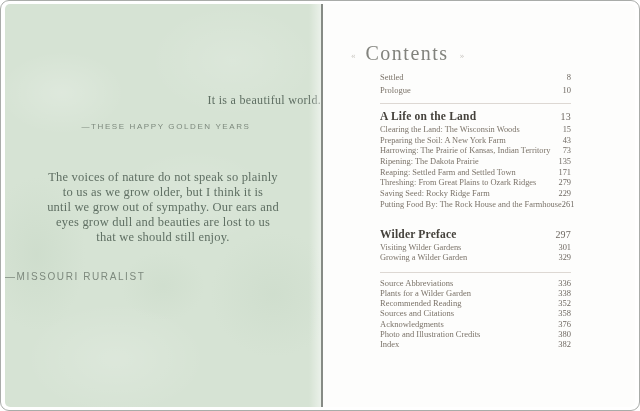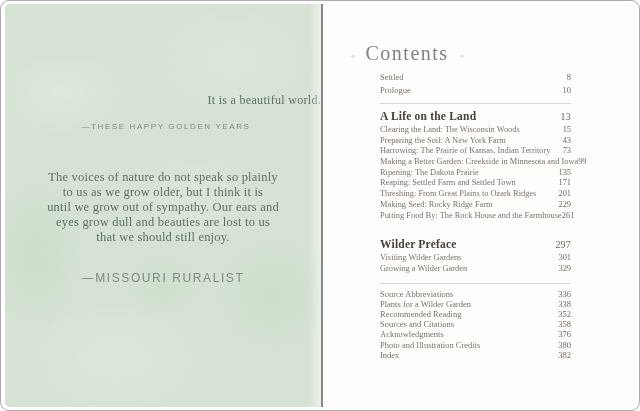--- a/index.html
+++ b/index.html
@@ -31,22 +31,22 @@
     position:absolute; left:0; right:0; top:118px; text-align:center;
     font-family:"Liberation Sans", sans-serif; font-size:8px; letter-spacing:1.6px;
     color:#7d897d;
     margin-left:6px;
   }
   .quote-2 {
     position:absolute; left:0; right:0; top:166px; text-align:center;
     font-size:12.5px; line-height:15px; color:#5f6f63; letter-spacing:.2px;
   }
   .attr-2 {
-    position:absolute; left:0; right:0; top:267px; text-align:center;
-    font-family:"Liberation Sans", sans-serif; font-size:12px; letter-spacing:1.6px;
+    position:absolute; left:0; right:0; top:267px; text-align:left;
+    font-family:"Liberation Sans", sans-serif; font-size:10px; letter-spacing:1.6px;
     color:#7d897d;
   }
 
   
   .gutter-left  { position:absolute; left:304px; top:0; width:12px; height:100%;
                   background:linear-gradient(to right, rgba(255,255,255,0), rgba(255,255,255,.50)); }
   .seam         { position:absolute; left:316px; top:0; width:2px; height:100%; background:#868b85; }
   .gutter-right { position:absolute; left:318px; top:0; width:10px; height:100%;
                   background:linear-gradient(to right, rgba(90,95,90,.16), rgba(90,95,90,0)); }
 
@@ -129,37 +129,33 @@
         </div>
         <div class="row ch">
           <span>Preparing the Soil: A New York Farm</span>
           <span class="pg">43</span>
         </div>
         <div class="row ch">
           <span>Harrowing: The Prairie of Kansas, Indian Territory</span>
           <span class="pg">73</span>
         </div>
         <div class="row ch">
-          <span>Making a Better Garden: Creekside in Minnesota and Iowa</span>
-          <span class="pg">99</span>
-        </div>
-        <div class="row ch">
           <span>Ripening: The Dakota Prairie</span>
           <span class="pg">135</span>
         </div>
         <div class="row ch">
           <span>Reaping: Settled Farm and Settled Town</span>
           <span class="pg">171</span>
         </div>
         <div class="row ch">
           <span>Threshing: From Great Plains to Ozark Ridges</span>
-          <span class="pg">201</span>
-        </div>
-        <div class="row ch">
-          <span>Making Seed: Rocky Ridge Farm</span>
+          <span class="pg">279</span>
+        </div>
+        <div class="row ch">
+          <span>Saving Seed: Rocky Ridge Farm</span>
           <span class="pg">229</span>
         </div>
         <div class="row ch">
           <span>Putting Food By: The Rock House and the Farmhouse</span>
           <span class="pg">261</span>
         </div>
 
         <div class="row hdr hdr-w">
           <span>Wilder Preface</span>
           <span class="pg">297</span>

